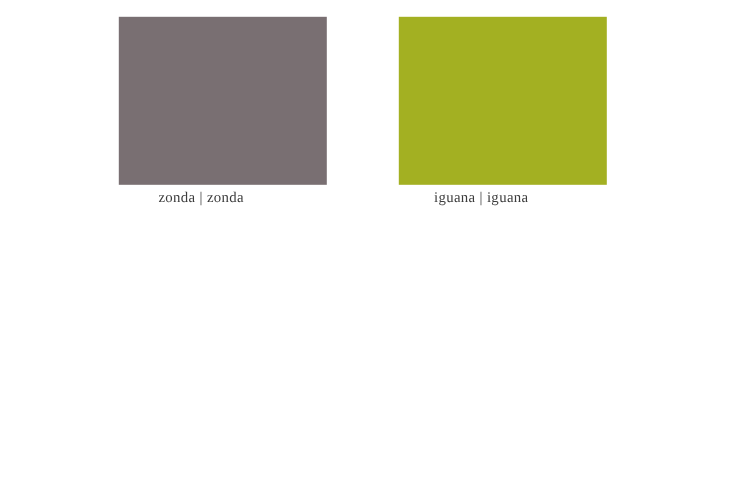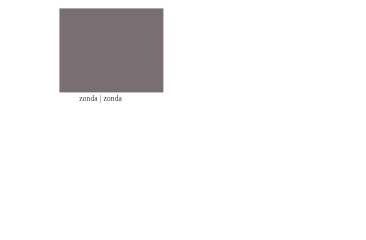--- a/index.html
+++ b/index.html
@@ -55,15 +55,19 @@
 <body>
 
 <div class="page">
   <div class="swatch-gallery">
 
     <div class="swatch-card card-0">
       <div class="swatch-chip" style="background-color: rgb(121, 111, 114);"></div>
       <div class="swatch-caption">zonda | zonda</div>
     </div>
 
+    <div class="swatch-card card-1">
+      <div class="swatch-chip" style="background-color: rgb(163, 176, 34);"></div>
+      <div class="swatch-caption">iguana | iguana</div>
+    </div>
 
   </div>
 </div>
 
 </body></html>

